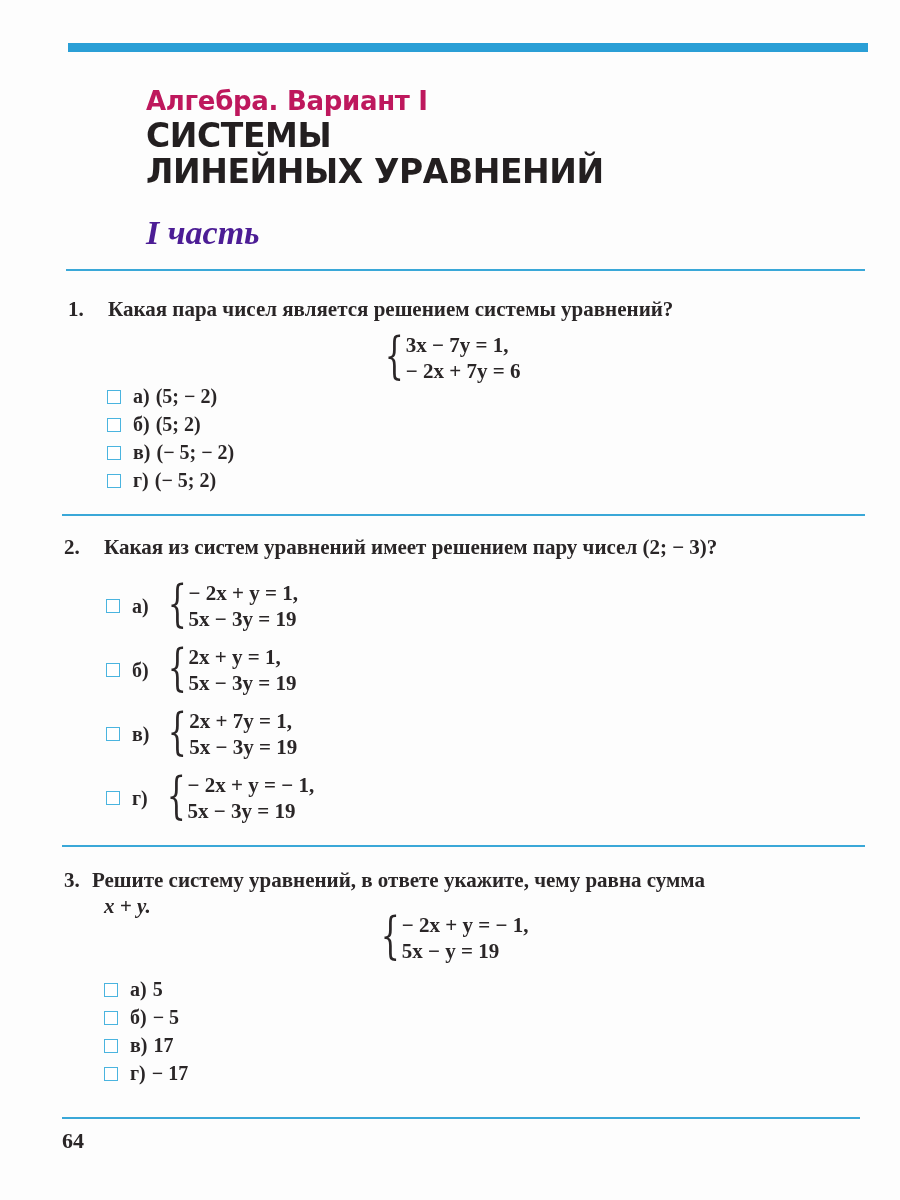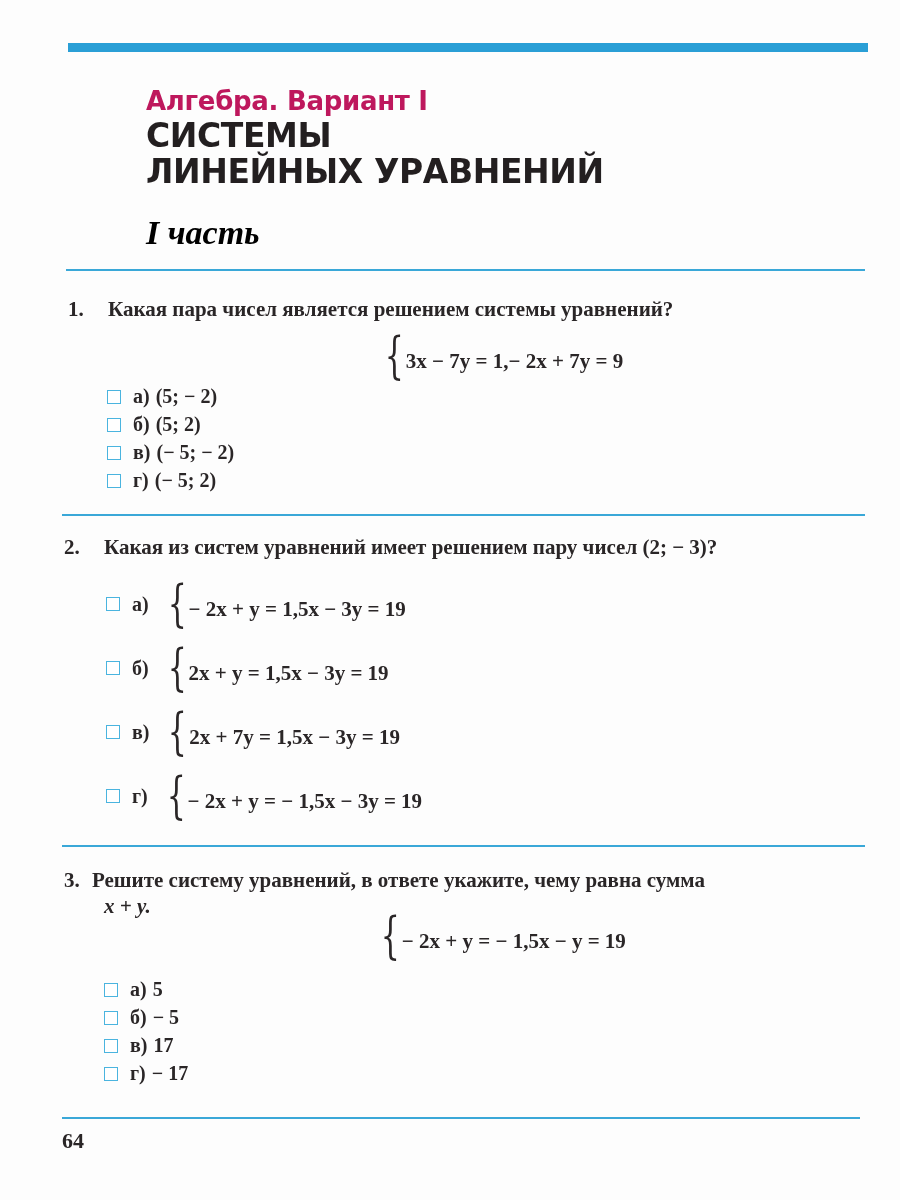--- a/index.html
+++ b/index.html
@@ -23,35 +23,35 @@
     }
     .subject {
       color: #be185d; font-size: 26px; line-height: 34px; letter-spacing: -0.3px;
     }
     .title-line {
       color: #231f20; font-size: 33px; line-height: 36px; letter-spacing: -0.4px;
     }
     .part-title {
       position: absolute; left: 146px; top: 214px;
       font-family: "Liberation Serif", serif; font-style: italic; font-weight: bold;
-      font-size: 34px; color: #000000;
+      font-size: 34px; color: #4c1d95;
     }
     .q-text {
       position: absolute; font-size: 21px; font-weight: bold; line-height: 28px;
       color: #2a2627;
     }
     .system {
       position: absolute; display: flex; align-items: stretch;
       font-size: 21px; font-weight: bold; line-height: 26px; color: #2a2627;
     }
     .brace {
       font-size: 50px; font-weight: normal; line-height: 48px; margin-right: 2px;
       transform: scaleX(0.6); transform-origin: right center; font-family: "DejaVu Serif", serif;
     }
-    .eq-lines { display: flex; flex-direction: row; margin-top: 16px; }
+    .eq-lines { display: flex; flex-direction: column; }
     .eq-lines span { white-space: nowrap; }
     .option {
       position: absolute; display: flex; align-items: center;
       font-size: 20px; font-weight: bold; color: #2a2627; white-space: nowrap;
     }
     .checkbox {
       display: inline-block; width: 14px; height: 14px; border: 1.5px solid #4ab4df;
       background: #fff; margin-right: 12px; box-sizing: border-box;
     }
     .opt-label { margin-right: 6px; }
@@ -74,21 +74,21 @@
 
 <div class="rule" style="left:66px; top:269px; width:799px;"></div>
 
 <div>
   <div class="q-text" style="left:68px; top:295px;">1.</div>
   <div class="q-text" style="left:108px; top:295px;text-align:center;">Какая пара чисел является решением системы уравнений?</div>
   <div class="system" style="left:372px; top:332px;">
     <span class="brace">{</span>
     <div class="eq-lines">
       <span>3x − 7y = 1,</span>
-      <span>− 2x + 7y = 9</span>
+      <span>− 2x + 7y = 6</span>
     </div>
   </div>
   <div class="option" style="left:107px; top:385px;">
     <span class="checkbox"></span>
     <span class="opt-label">а)</span>
     <span>(5; − 2)</span>
   </div>
   <div class="option" style="left:107px; top:413px;">
     <span class="checkbox"></span>
     <span class="opt-label">б)</span>

